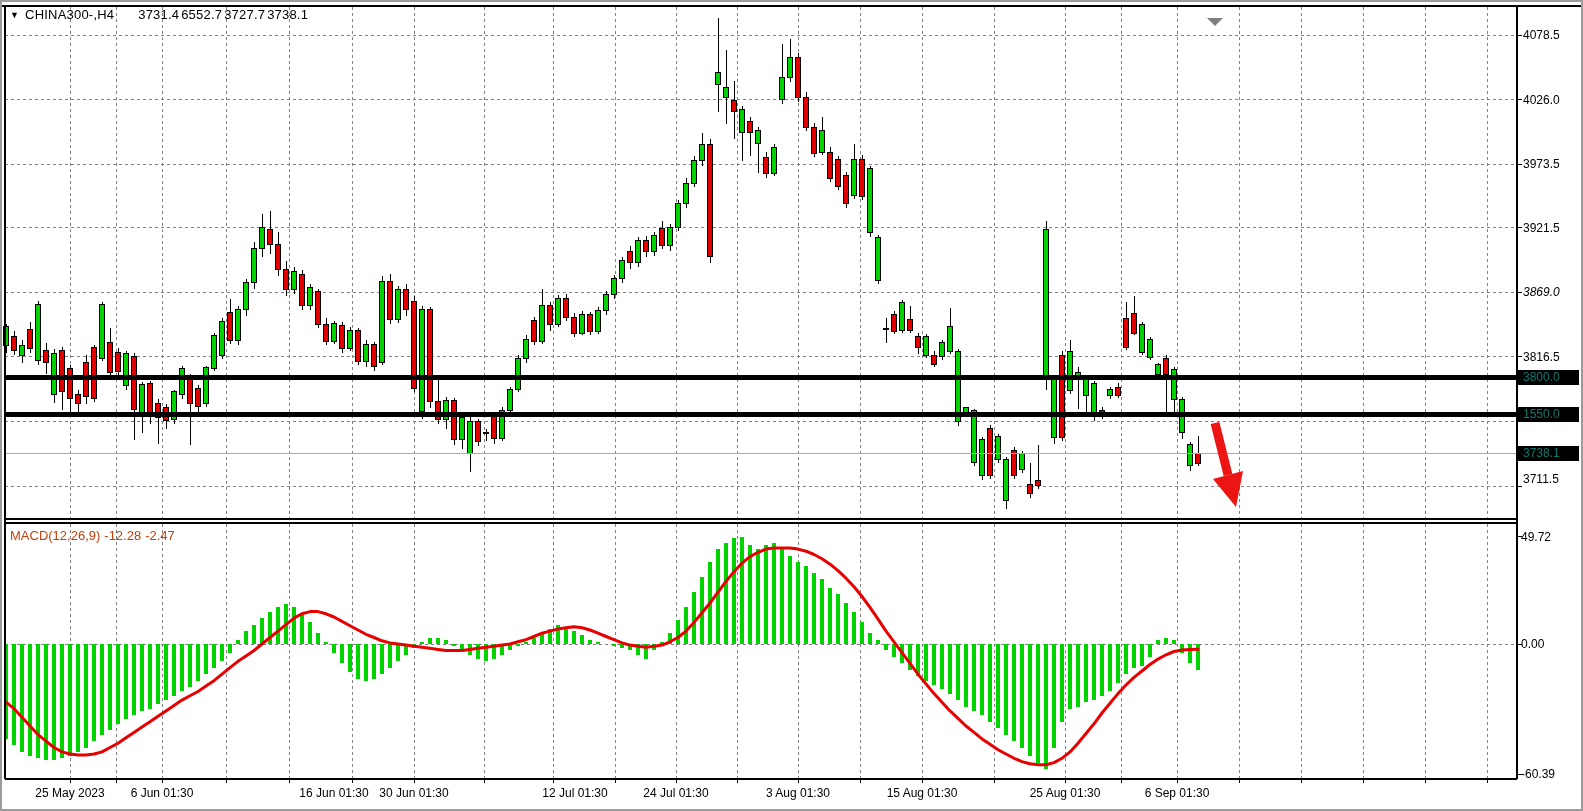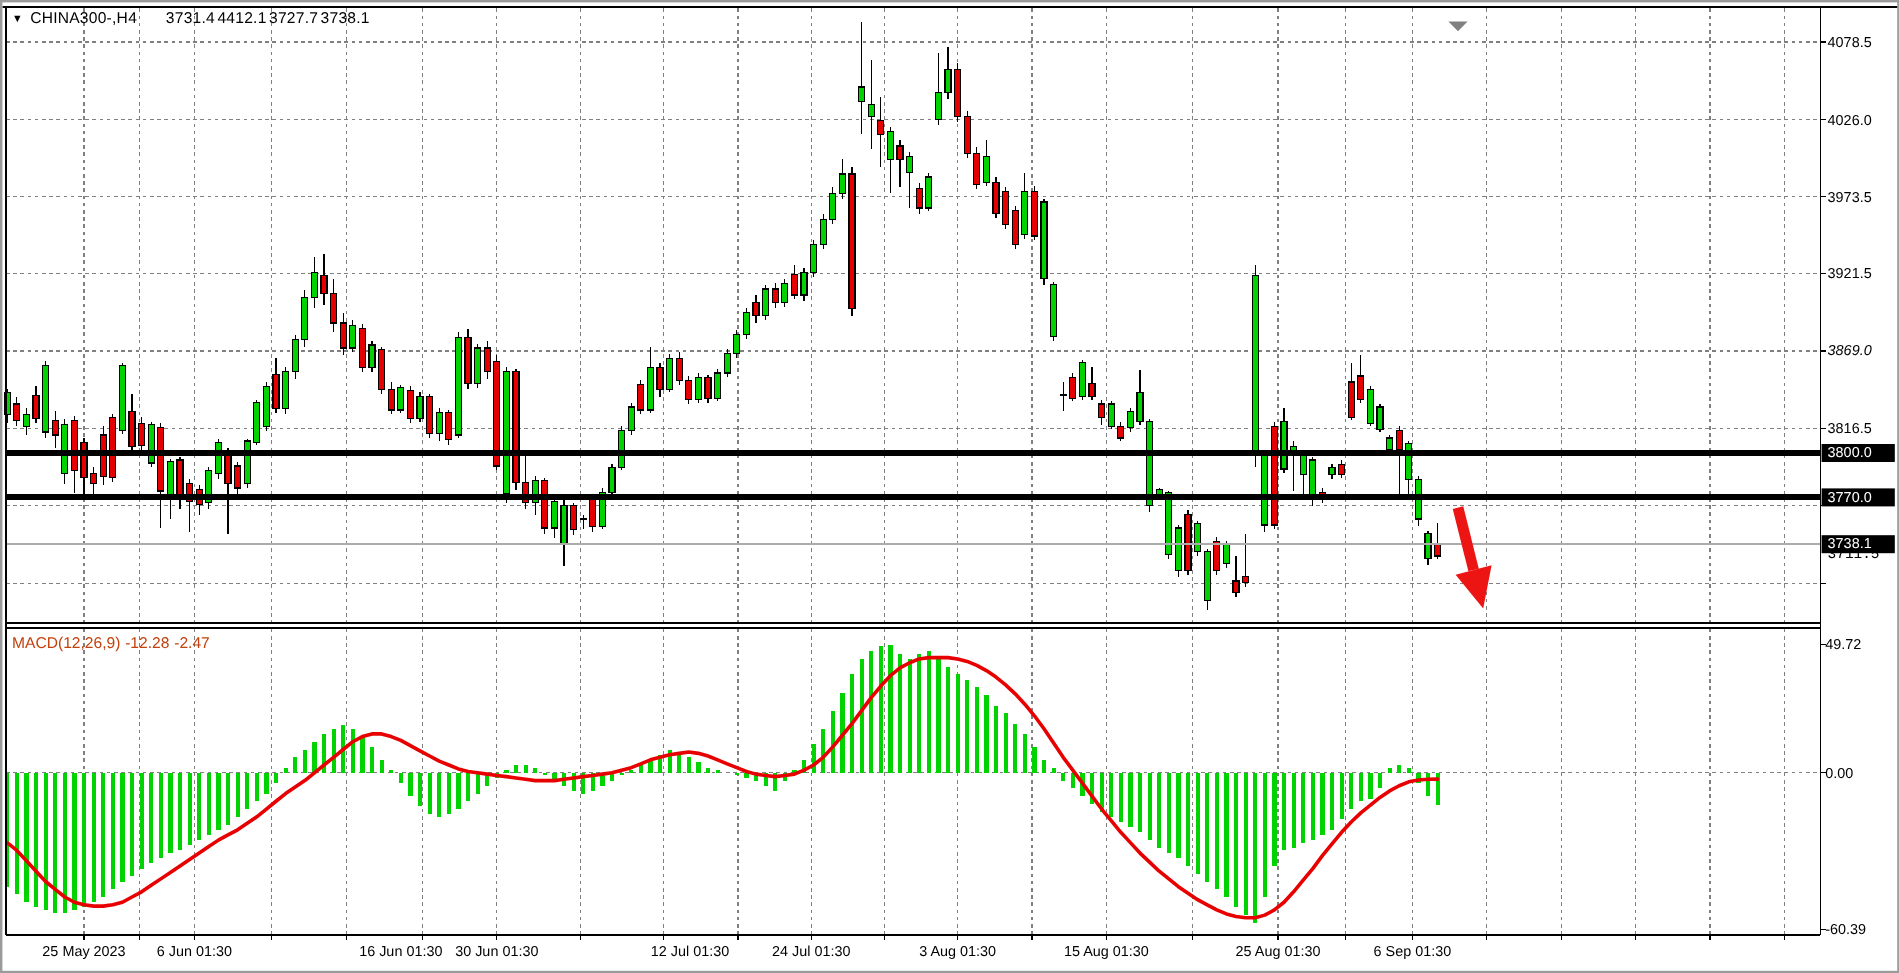--- a/index.html
+++ b/index.html
@@ -17,21 +17,21 @@
   .hdr span{margin-right:2px;}
   .hdr .num{margin-left:22px;text-align:right;}
   .macd-label{
     position:absolute;left:8px;top:526px;font-size:13px;color:#c2410c;white-space:pre;
   }
   .macd-label span{margin-right:4px;}
   .axis-label{
     position:absolute;font-size:12px;color:#000;white-space:nowrap;line-height:14px;
   }
   .price-badge{
-    position:absolute;left:1516px;background:#000;color:#ffffff;font-size:12px;
+    position:absolute;left:1516px;background:#000;color:#0f766e;font-size:12px;
     line-height:15px;height:15px;padding:0 4px 0 5px;min-width:52px;white-space:nowrap;
   }
   .time-label{
     position:absolute;top:784px;font-size:12px;color:#000;transform:translateX(-50%);
     white-space:nowrap;
   }
 </style>
 </head>
 <body>
 
@@ -601,37 +601,37 @@
         <line x1="1423" y1="777" x2="1423" y2="781" stroke="#000000" stroke-width="1" shape-rendering="crispEdges"></line>
         <line x1="1485" y1="777" x2="1485" y2="781" stroke="#000000" stroke-width="1" shape-rendering="crispEdges"></line>
       </g>
       <polygon points="1205,16 1221,16 1213,24" fill="#808080"></polygon>
       <g>
         <line x1="1213" y1="421" x2="1226" y2="473" stroke="#ed1414" stroke-width="9"></line>
         <polygon points="1234,505 1211,477 1241,469" fill="#ed1414"></polygon>
       </g>
     </svg>
 
-  <div class="hdr"><span class="tri">▼</span><span>CHINA300-,H4</span><span class="num">3731.4</span><span>4412.1</span><span>3727.7</span><span>3738.1</span></div>
+  <div class="hdr"><span class="tri">▼</span><span>CHINA300-,H4</span><span class="num">3731.4</span><span>6552.7</span><span>3727.7</span><span>3738.1</span></div>
 
   <div class="macd-label"><span>MACD(12,26,9)</span><span>-12.28</span><span>-2.47</span></div>
 
   <div id="overlay">
       <div class="axis-label" style="left: 1521px; top: 26px;">4078.5</div>
       <div class="axis-label" style="left: 1521px; top: 90.5173px;">4026.0</div>
       <div class="axis-label" style="left: 1521px; top: 155.035px;">3973.5</div>
       <div class="axis-label" style="left: 1521px; top: 218.937px;">3921.5</div>
       <div class="axis-label" style="left: 1521px; top: 283.455px; font-style: italic;">3869.0</div>
       <div class="axis-label" style="left: 1521px; top: 347.972px;">3816.5</div>
-      <div class="axis-label" style="left: 1521px; top: 453px; font-family: Liberation Mono, monospace;">3711.5</div>
+      <div class="axis-label" style="left: 1521px; top: 470px;">3711.5</div>
       <div class="axis-label" style="left: 1519px; top: 527.754px;">49.72</div>
       <div class="axis-label" style="left: 1519px; top: 635px;">0.00</div>
       <div class="axis-label" style="left: 1519px; top: 765.261px;">-60.39</div>
       <div class="price-badge" style="top: 367.749px;">3800.0</div>
-      <div class="price-badge" style="top: 404.616px;">3770.0</div>
+      <div class="price-badge" style="top: 404.616px;">1550.0</div>
       <div class="price-badge" style="top: 443.818px;">3738.1</div>
       <div class="time-label" style="left: 68px;">25 May 2023</div>
       <div class="time-label" style="left: 160px;">6 Jun 01:30</div>
       <div class="time-label" style="left: 287px; margin-left: 45px;">16 Jun 01:30</div>
       <div class="time-label" style="left: 412px;">30 Jun 01:30</div>
       <div class="time-label" style="left: 573px;">12 Jul 01:30</div>
       <div class="time-label" style="left: 674px;">24 Jul 01:30</div>
       <div class="time-label" style="left: 796px;">3 Aug 01:30</div>
       <div class="time-label" style="left: 920px;">15 Aug 01:30</div>
       <div class="time-label" style="left: 1063px;">25 Aug 01:30</div>

